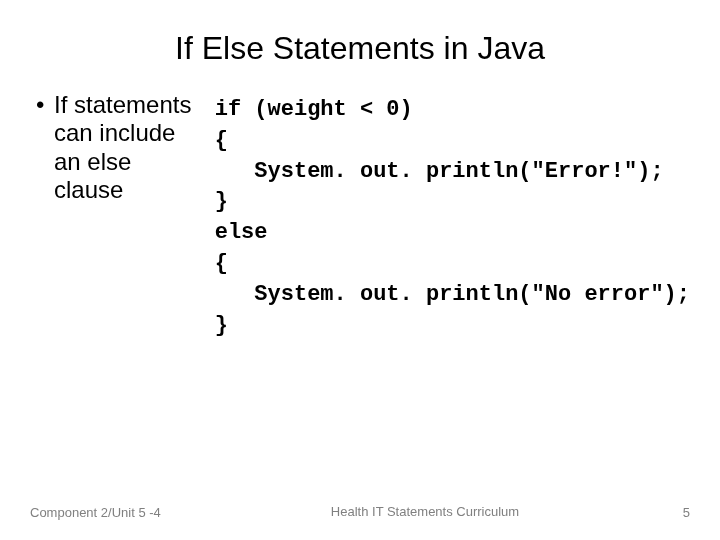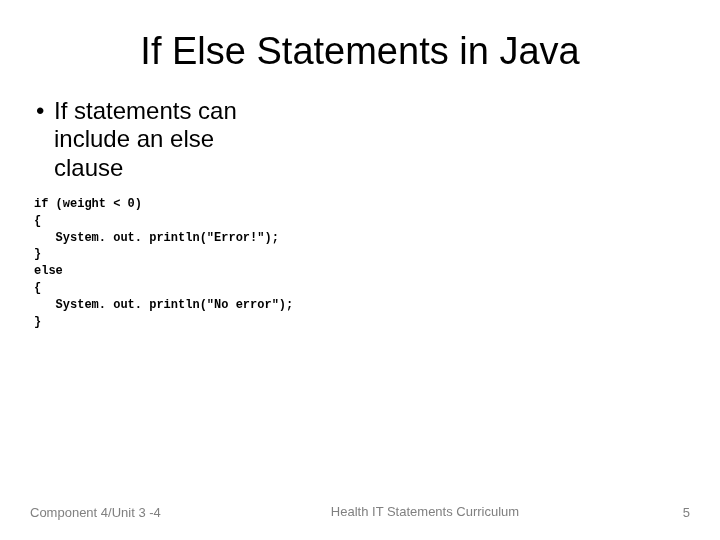--- a/index.html
+++ b/index.html
@@ -12,33 +12,33 @@
     position: relative;
     overflow: hidden;
   }
   .slide {
     width: 100%;
     height: 100%;
     padding: 20px 30px 20px 30px;
     position: relative;
   }
   .title {
-    font-size: 38px;
+    font-size: 32px;
     font-weight: normal;
     text-align: center;
     margin-top: 10px;
     margin-bottom: 24px;
     font-family: "Tahoma", Arial, sans-serif;
     letter-spacing: 0px;
   }
   .content {
     display: flex;
-    flex-direction: column;
+    flex-direction: row;
     align-items: flex-start;
-    gap: 8px;
+    gap: 16px;
     padding-left: 4px;
   }
   .bullets {
     width: 220px;
     font-size: 24px;
     line-height: 1.18;
     list-style: none;
   }
   .bullets li {
     position: relative;
@@ -47,21 +47,21 @@
   }
   .bullets li::before {
     content: "•";
     position: absolute;
     left: 2px;
     top: 0;
     font-size: 24px;
   }
   .code {
     font-family: "Courier New", Courier, monospace;
-    font-size: 12px;
+    font-size: 22px;
     font-weight: bold;
     line-height: 1.4;
     white-space: pre;
     margin-top: 4px;
   }
   .footer {
     position: absolute;
     bottom: 20px;
     left: 0;
     width: 100%;
@@ -105,20 +105,20 @@
 <span>   System. out. println("Error!");</span>
 <span>}</span>
 <span>else</span>
 <span>{</span>
 <span>   System. out. println("No error");</span>
 <span>}</span></div>
 
   </div>
 
   <div class="footer">
-    <div class="footer-left">Component 4/Unit 3 -4</div>
+    <div class="footer-left">Component 2/Unit 5 -4</div>
     <div class="footer-center">
       <div>Health IT Statements Curriculum</div>
     </div>
     <div class="footer-right">5</div>
   </div>
 
 </div>
 
 </body></html>

